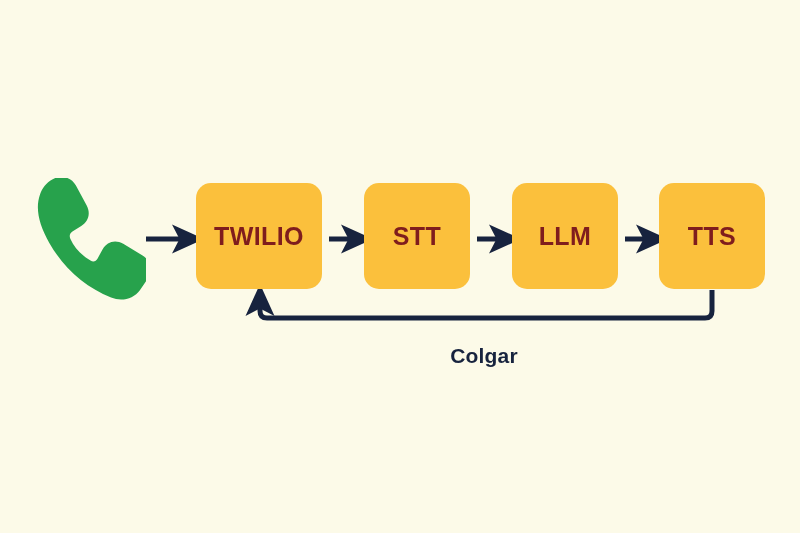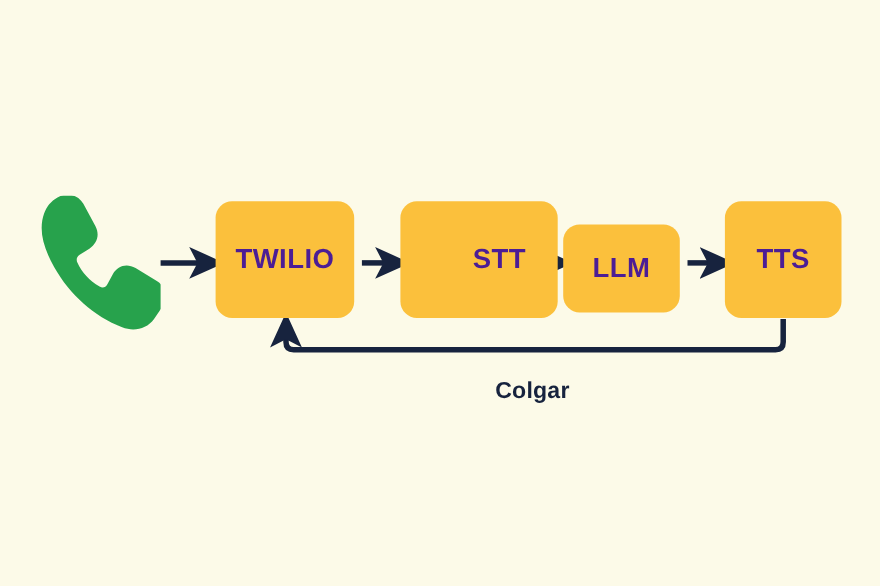--- a/index.html
+++ b/index.html
@@ -31,27 +31,27 @@
     border-radius: 15px;
     display: flex;
     align-items: center;
     justify-content: center;
   }
   .node-label {
     font-family: "Liberation Sans", sans-serif;
     font-weight: bold;
     font-size: 25px;
     letter-spacing: 0.4px;
-    color: #4c1d95;
+    color: #7f1d1d;
     white-space: nowrap;
     -webkit-font-smoothing: antialiased;
   }
   .node-twilio { left: 196px; top: 183px; width: 126px; height: 106px; }
-  .node-stt    { left: 364px; top: 183px; width: 106px; height: 106px; padding-left: 37px; }
-  .node-llm    { left: 512px; top: 183px; width: 106px; height: 80px; margin-top: 21px; }
+  .node-stt    { left: 364px; top: 183px; width: 106px; height: 106px; }
+  .node-llm    { left: 512px; top: 183px; width: 106px; height: 106px; }
   .node-tts    { left: 659px; top: 183px; width: 106px; height: 106px; text-align: right; }
 
   .loop-caption {
     position: absolute;
     left: 0;
     top: 344px;
     width: 968px;
     text-align: center;
     font-family: "Liberation Sans", sans-serif;
     font-weight: bold;

